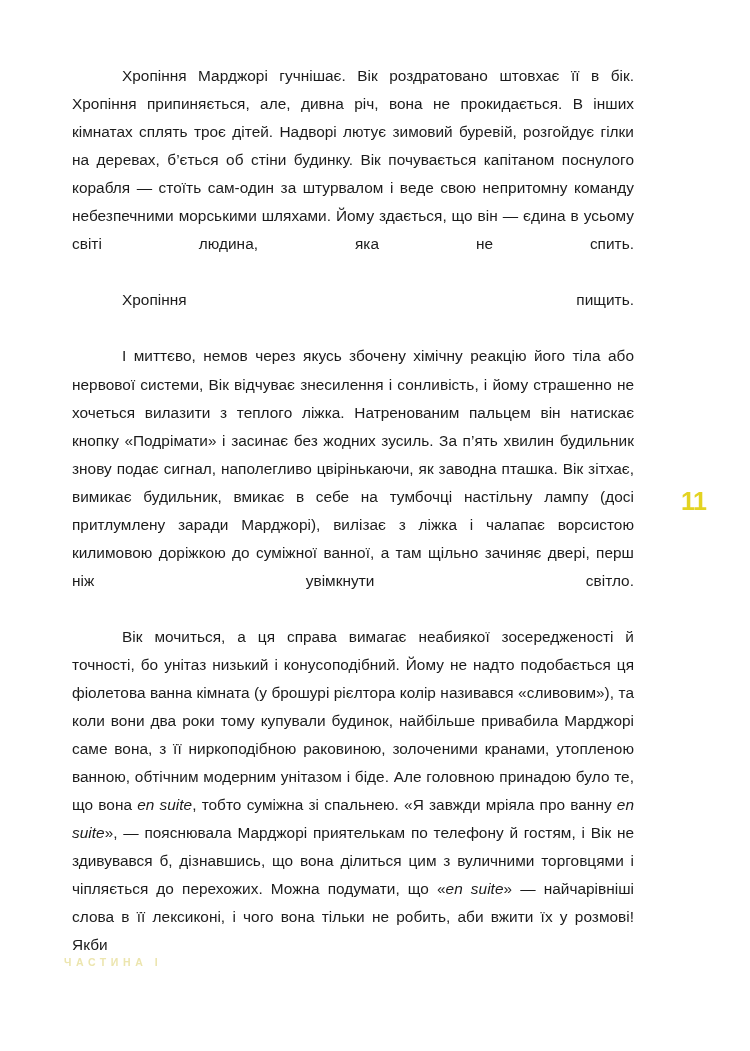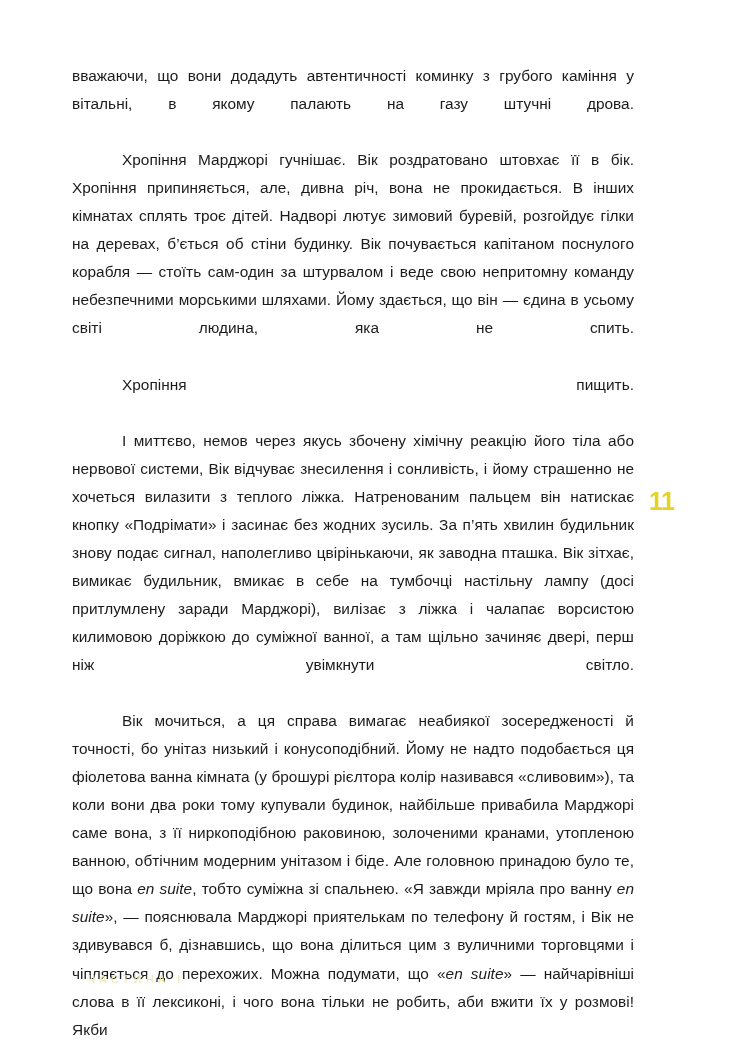--- a/index.html
+++ b/index.html
@@ -55,52 +55,50 @@
     display: inline-block;
     width: 100%;
   }
 
   i, .it {
   }
 
   
   .page-number {
     position: absolute;
-    left: 649px;
+    left: 681px;
     top: 489px;
     font-size: 25px;
     font-weight: bold;
     color: #e3d322;
     letter-spacing: -0.5px;
     line-height: 1;
   }
 
   
   .running-footer {
     position: absolute;
-    left: 88px;
+    left: 64px;
     top: 957px;
     font-size: 10.5px;
-    font-weight: normal;
+    font-weight: bold;
     color: #ece5ae;
     letter-spacing: 4.6px;
     text-transform: uppercase;
     line-height: 1;
     white-space: nowrap;
-    margin-top: 17px;
   }
 </style>
 </head>
 <body>
 
 <div class="page">
 
   <div class="text-column">
 
-    <p class="para">вважаючи, що вони додадуть автентичності коминку з грубого каміння у вітальні, в якому палають на газу штучні дрова.</p>
 
     <p class="para indent">Хропіння Марджорі гучнішає. Вік роздратовано штовхає її в бік. Хропіння припиняється, але, дивна річ, вона не прокидається. В інших кімнатах сплять троє дітей. Надворі лютує зимовий буревій, розгойдує гілки на деревах, б’ється об стіни будинку. Вік почувається капітаном поснулого корабля — стоїть сам-один за штурвалом і веде свою непритомну команду небезпечними морськими шляхами. Йому здається, що він — єдина в усьому світі людина, яка не спить.</p>
 
     <p class="para indent">Хропіння пищить.</p>
 
     <p class="para indent">І миттєво, немов через якусь збочену хімічну реакцію його тіла або нервової системи, Вік відчуває знесилення і сонливість, і йому страшенно не хочеться вилазити з теплого ліжка. Натренованим пальцем він натискає кнопку «Подрімати» і засинає без жодних зусиль. За п’ять хвилин будильник знову подає сигнал, наполегливо цвірінькаючи, як заводна пташка. Вік зітхає, вимикає будильник, вмикає в себе на тумбочці настільну лампу (досі притлумлену заради Марджорі), вилізає з ліжка і чалапає ворсистою килимовою доріжкою до суміжної ванної, а там щільно зачиняє двері, перш ніж увімкнути світло.</p>
 
     <p class="para indent"><span>Вік мочиться, а ця справа вимагає неабиякої зосередженості й точності, бо унітаз низький і конусоподібний. Йому не надто подобається ця фіолетова ванна кімната (у брошурі рієлтора колір називався «сливовим»), та коли вони два роки тому купували будинок, найбільше привабила Марджорі саме вона, з її ниркоподібною раковиною, золоченими кранами, утопленою ванною, обтічним модерним унітазом і біде. Але головною принадою було те, що вона </span><i>en suite</i><span>, тобто суміжна зі спальнею. «Я завжди мріяла про ванну </span><i>en suite</i><span>», — пояснювала Марджорі приятелькам по телефону й гостям, і Вік не здивувався б, дізнавшись, що вона ділиться цим з вуличними торговцями і чіпляється до перехожих. Можна подумати, що «</span><i>en suite</i><span>» — найчарівніші слова в її лексиконі, і чого вона тільки не робить, аби вжити їх у розмові! Якби</span></p>
 
   </div>

